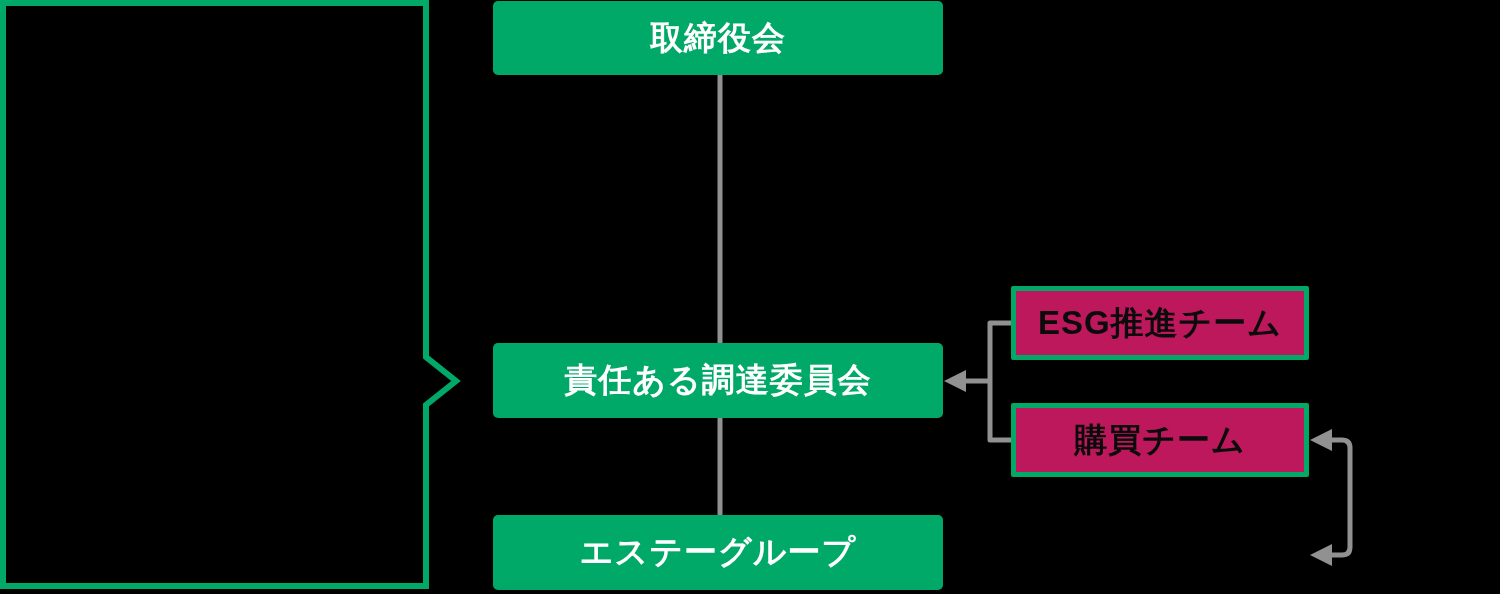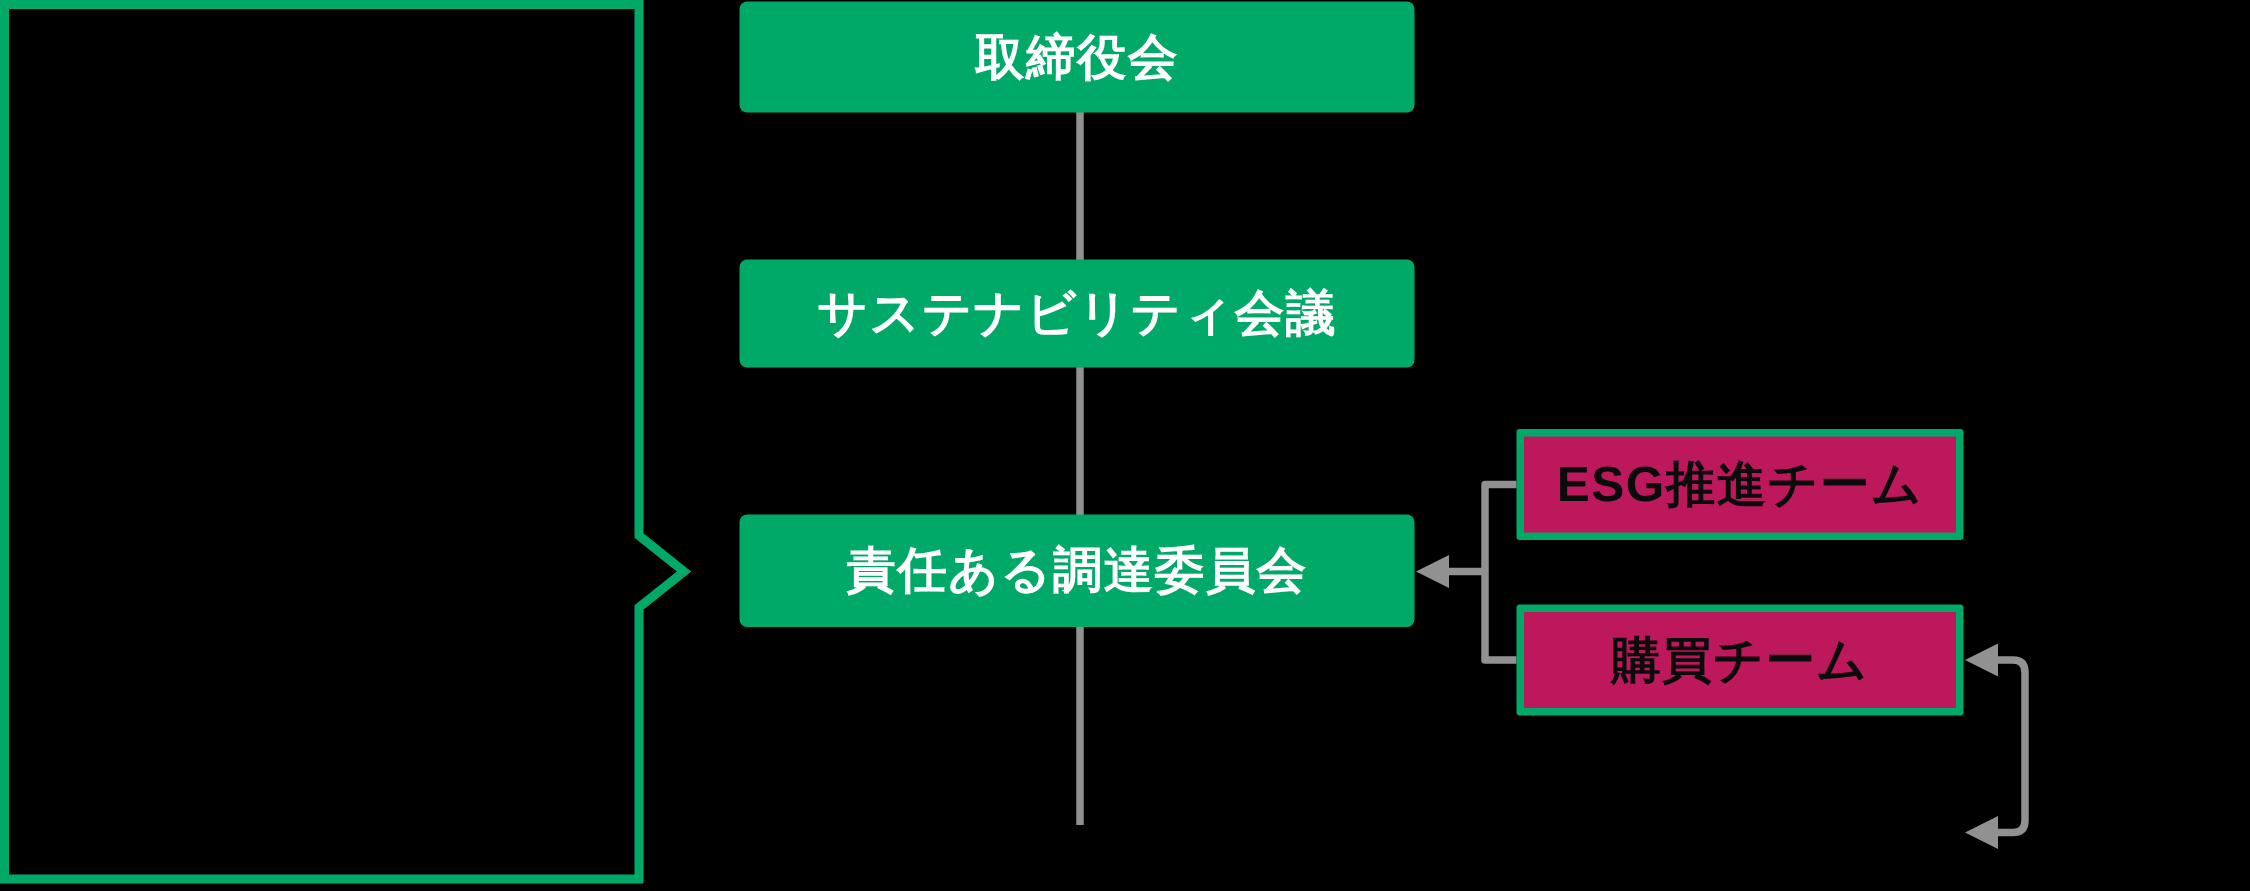--- a/index.html
+++ b/index.html
@@ -76,28 +76,28 @@
 
     <path d="M 1331 440 H 1342 Q 1350 440 1350 448 V 547 Q 1350 555 1342 555 H 1331" fill="none" stroke="#919191" stroke-width="5" stroke-linejoin="round"></path>
     <polygon points="1310,440 1332,429 1332,451" fill="#919191"></polygon>
     <polygon points="1310,555 1332,544 1332,566" fill="#919191"></polygon>
   </svg>
 
   <div class="node node-green" id="node-board">
     <span>取締役会</span>
   </div>
 
-  <div class="node node-green" id="node-sustainability">
-    <span>サステナビリティ会議</span>
-  </div>
 
   <div class="node node-green" id="node-committee">
     <span>責任ある調達委員会</span>
   </div>
 
+  <div class="node node-green" id="node-st-group">
+    <span>エステーグループ</span>
+  </div>
 
   <div class="node node-white" id="node-esg-team">
     <span>ESG推進チーム</span>
   </div>
 
   <div class="node node-white" id="node-purchasing-team">
     <span>購買チーム</span>
   </div>
 
 

